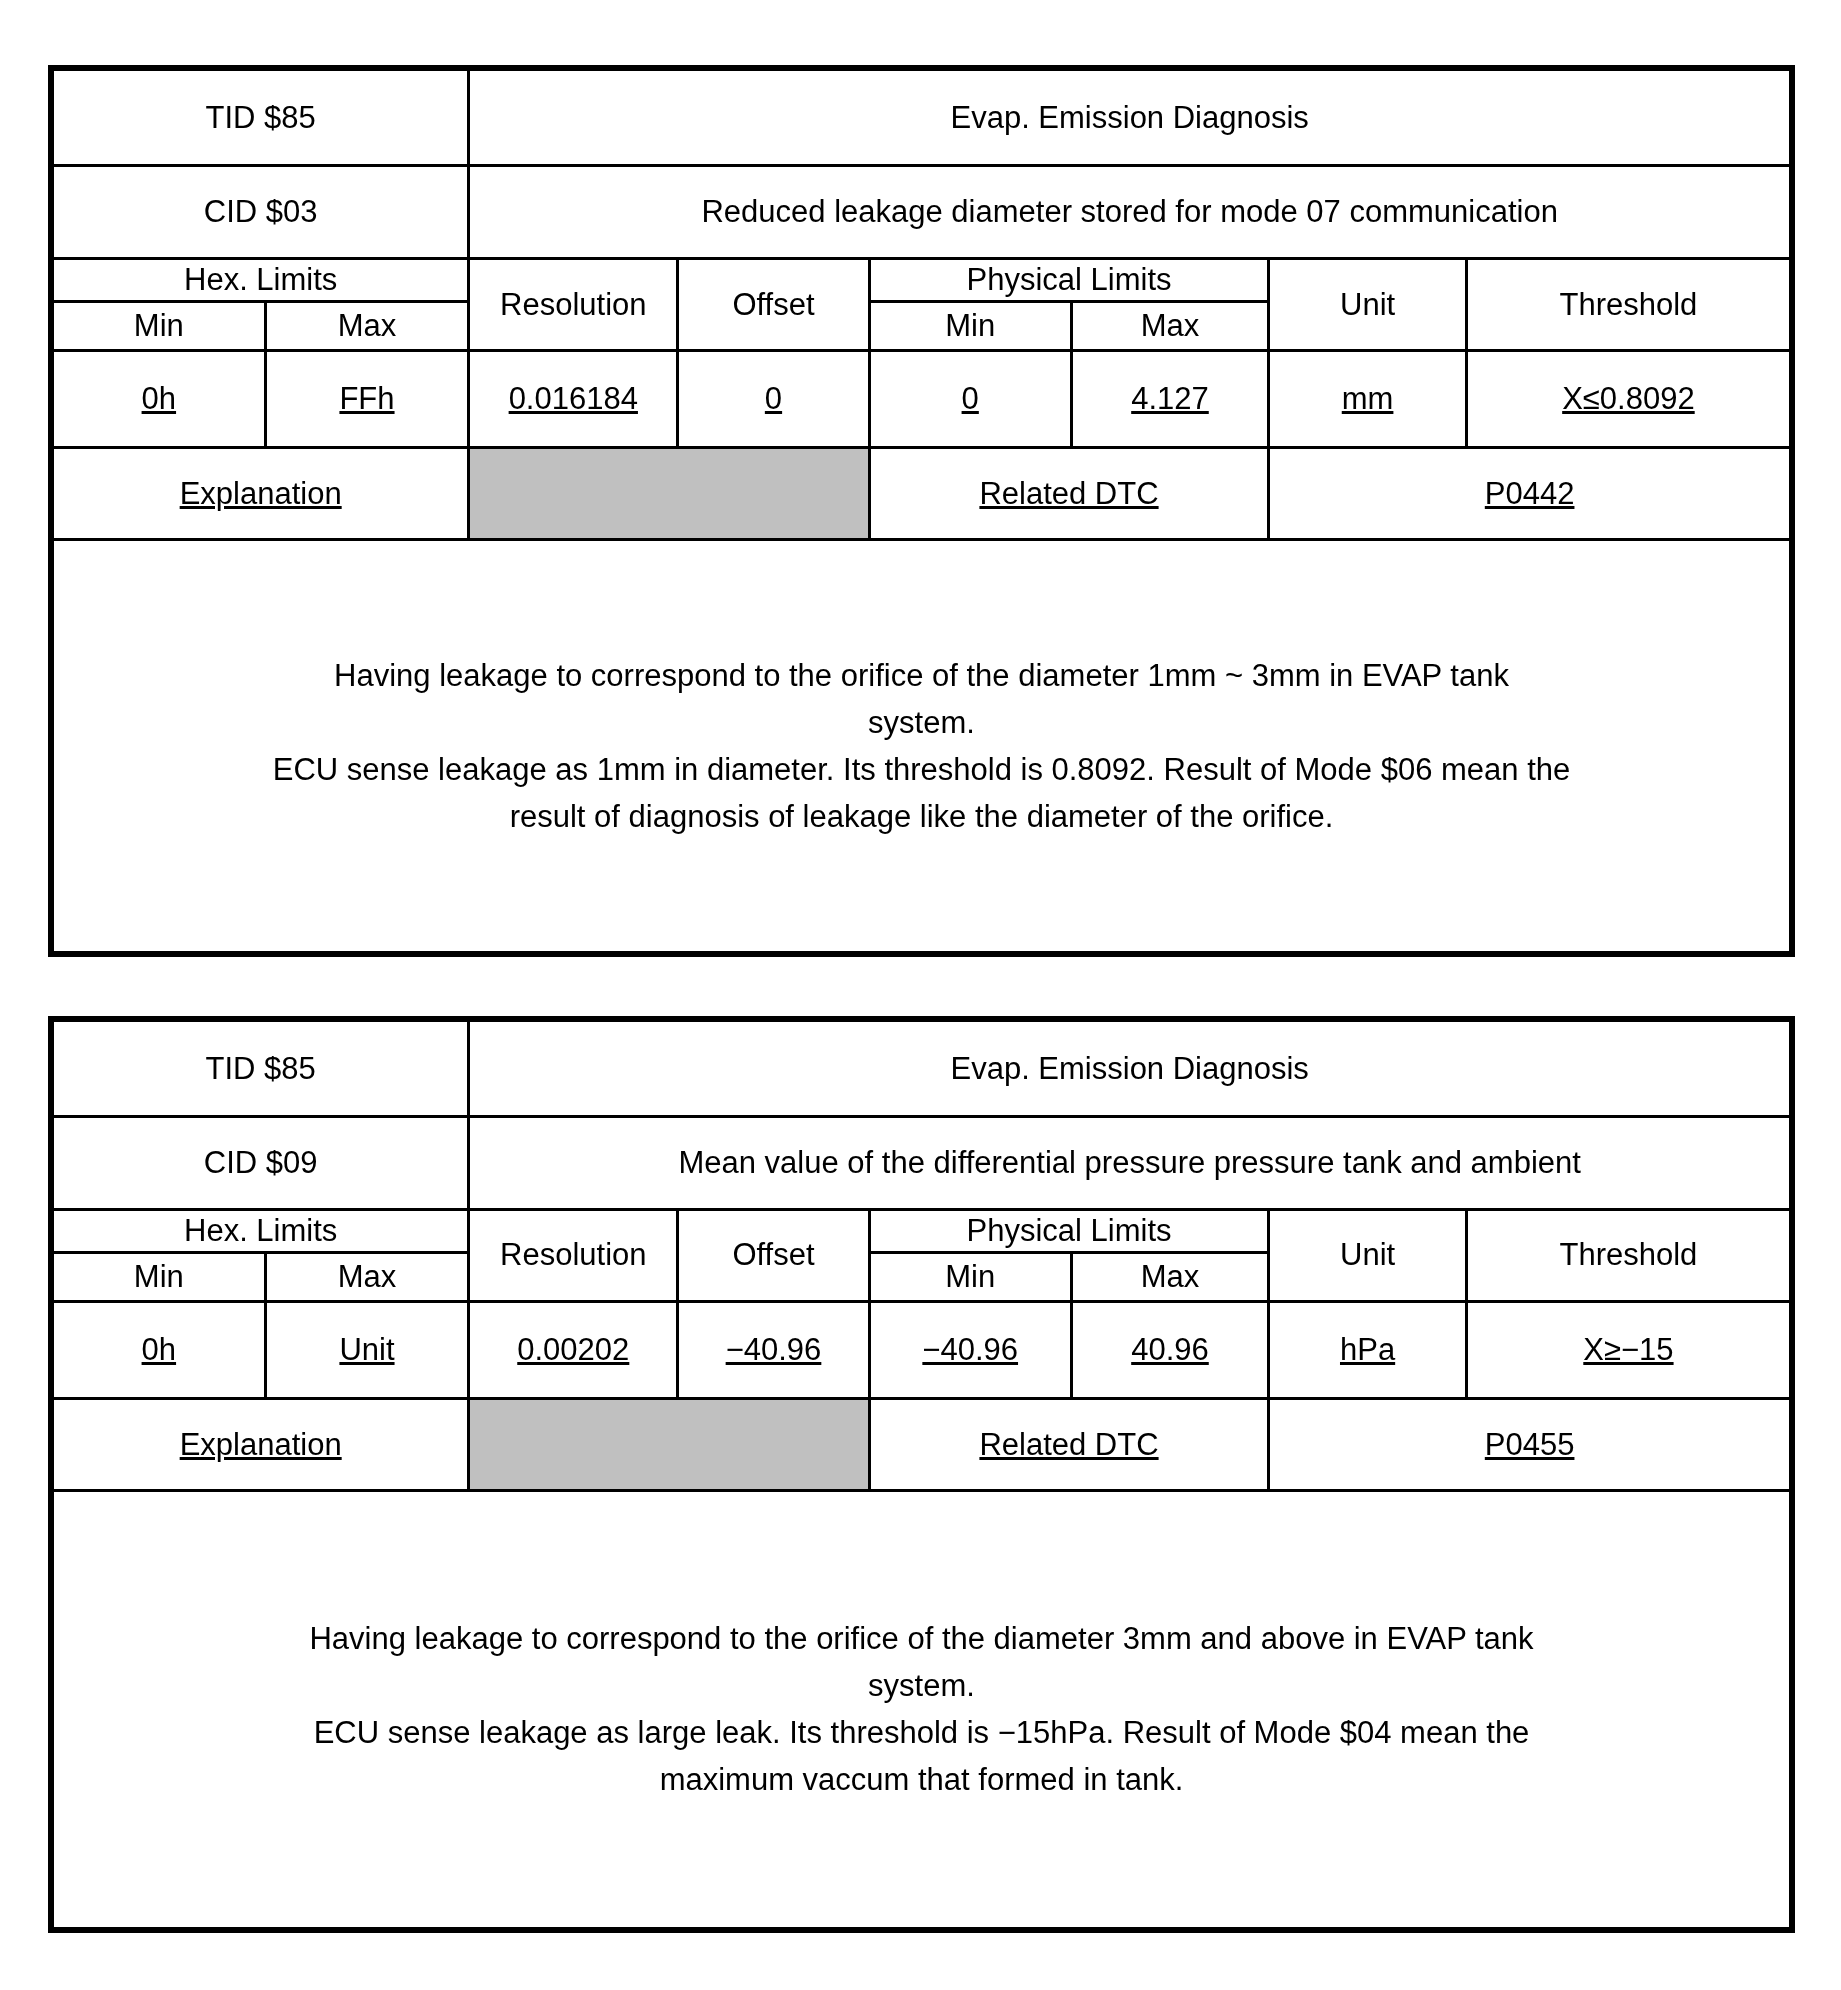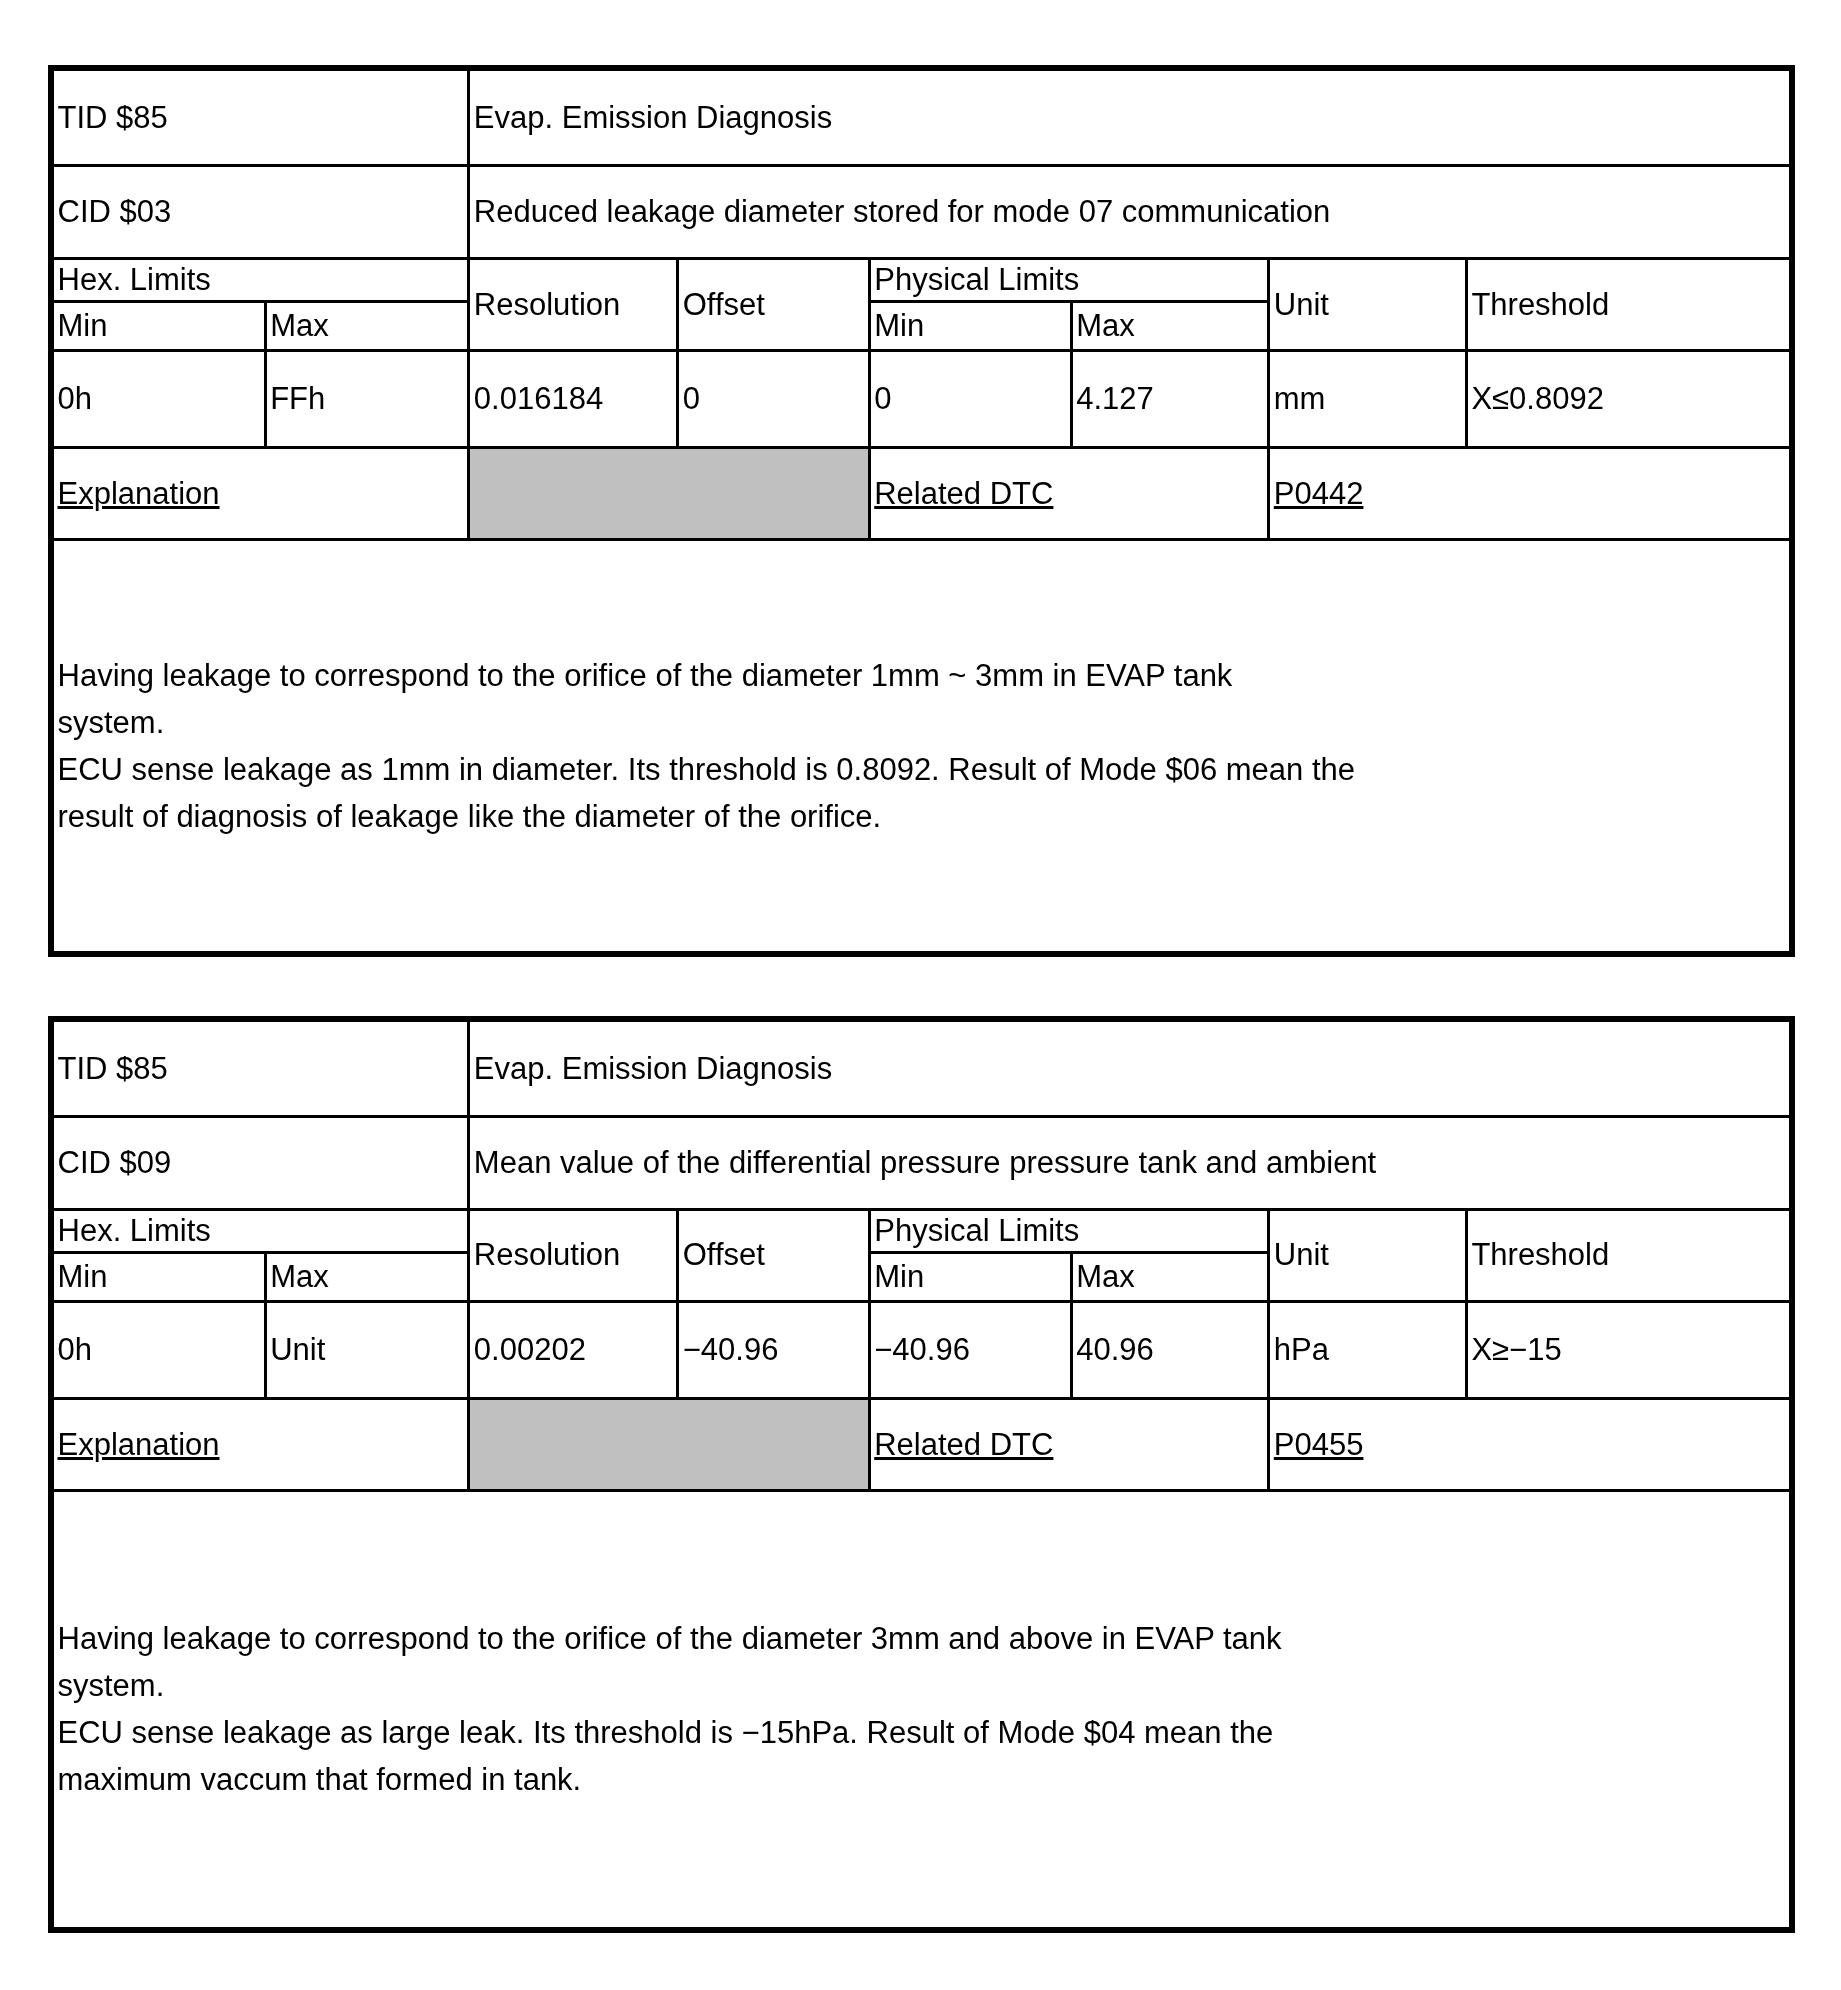--- a/index.html
+++ b/index.html
@@ -21,40 +21,40 @@
     border-collapse: collapse;
     border: 6px solid #000000;
     font-size: 31px;
     line-height: 1.2;
   }
   table.spec + table.spec {
     margin-top: 59px;
   }
   table.spec td {
     border: 3.5px solid #000000;
-    text-align: left;
+    text-align: center;
     vertical-align: middle;
     padding: 1.7px 3.5px;
     overflow: hidden;
   }
   
   col.c-hmin  { width: 12.3%; }
   col.c-hmax  { width: 11.7%; }
   col.c-res   { width: 12.0%; }
   col.c-off   { width: 11.0%; }
   col.c-pmin  { width: 11.6%; }
   col.c-pmax  { width: 11.35%; }
   col.c-unit  { width: 11.35%; }
   col.c-thr   { width: 18.7%; }
   
   tr.r-tid   td { height: 90px; }
   tr.r-cid   td { height: 86px; }
   tr.r-hdr1  td { height: 36px; }
   tr.r-hdr2  td { height: 42px; }
-  tr.r-data  td { height: 91px; }
+  tr.r-data  td { height: 91px; text-decoration: underline; }
   tr.r-expl  td { height: 86px; text-decoration: underline; }
   tr.r-text  td { height: 406px; }
   tr.r-text2 td { height: 431px; }
 
   td.gray {
     background: #c0c0c0;
   }
   td.textblock {
     text-align: left;
     vertical-align: top;

